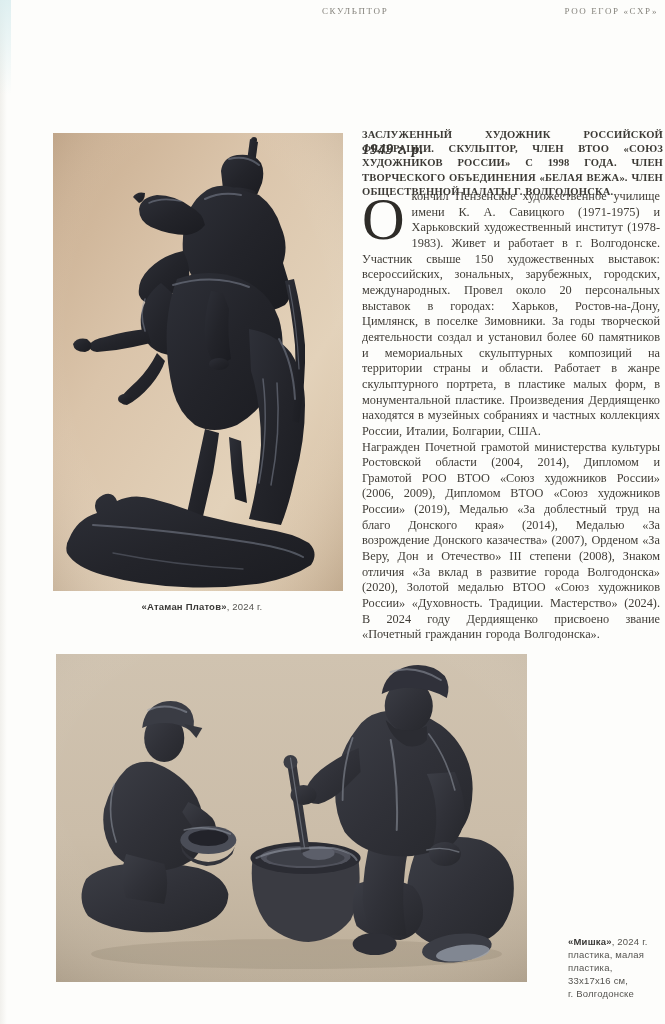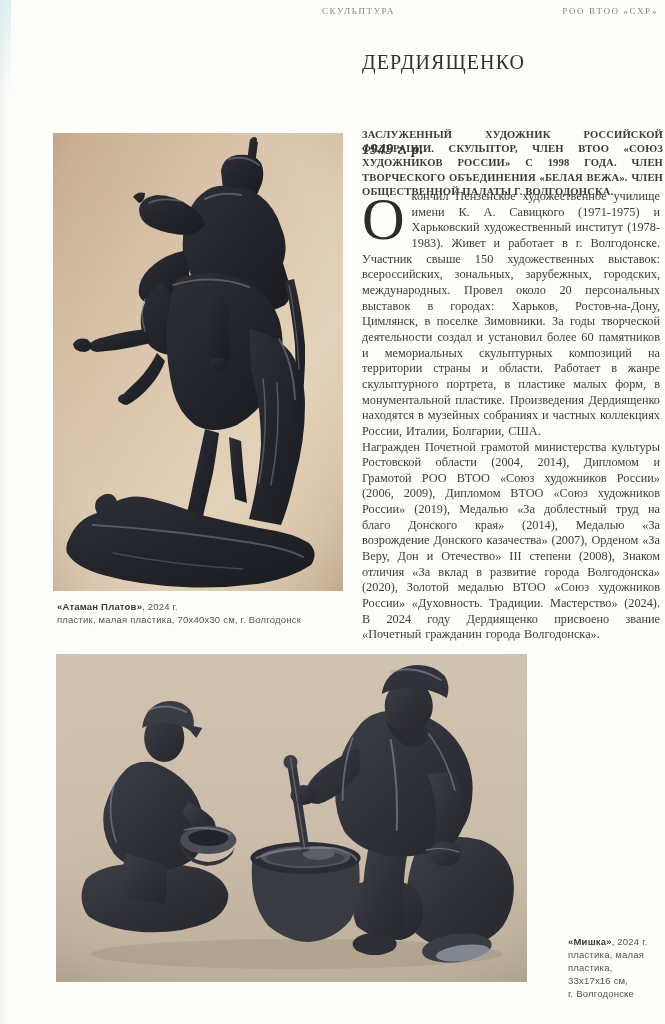--- a/index.html
+++ b/index.html
@@ -34,35 +34,34 @@
   .dropcap{float:left;font-size:59px;line-height:52px;padding:4px 7px 0 0;
     color:#2e2c28;}
 
   .figure-photo{position:absolute;display:block;}
   .fig1{left:53px;top:133px;width:290px;height:458px;}
   .fig2{left:56px;top:654px;width:471px;height:328px;}
 
   .caption{position:absolute;font-family:"Liberation Sans", sans-serif;
     font-size:9.5px;line-height:13px;color:#555450;letter-spacing:.2px;}
   .caption b{color:#3a3937;}
-  .cap1{left:57px;top:600px;width:290px;}
+  .cap1{left:57px;top:600px;width:290px;text-align:center;}
   .cap2{left:568px;top:935px;width:118px;}
 </style>
 </head>
 <body>
 
 <div class="page">
   <div class="edge-line"></div>
   <div class="edge-tint"></div>
 
-  <div class="running-head running-left">СКУЛЬПТУРА</div>
-  <div class="running-head running-right">РОО ВТОО «СХР»</div>
+  <div class="running-head running-left">СКУЛЬПТОР</div>
+  <div class="running-head running-right">РОО ЕГОР «СХР»</div>
 
   <div class="artist-name">
-    <div>ДЕРДИЯЩЕНКО</div>
   </div>
 
   <div class="artist-birth">1949 г. р.</div>
 
   <div class="artist-intro">ЗАСЛУЖЕННЫЙ ХУДОЖНИК РОССИЙСКОЙ ФЕДЕРАЦИИ. СКУЛЬПТОР, ЧЛЕН ВТОО «СОЮЗ ХУДОЖНИКОВ РОССИИ» С 1998 ГОДА. ЧЛЕН ТВОРЧЕСКОГО ОБЪЕДИНЕНИЯ «БЕЛАЯ ВЕЖА». ЧЛЕН ОБЩЕСТВЕННОЙ ПАЛАТЫ Г. ВОЛГОДОНСКА.</div>
 
   <div class="bio">
     <p><span class="dropcap">О</span><span>кончил Пензенское художественное училище имени К. А. Савицкого (1971-1975) и Харьковский художественный институт (1978-1983). Живет и работает в г. Волгодонске. Участник свыше 150 художественных выставок: всероссийских, зональных, зарубежных, городских, международных. Провел около 20 персональных выставок в городах: Харьков, Ростов-на-Дону, Цимлянск, в поселке Зимовники. За годы творческой деятельности создал и установил более 60 памятников и мемориальных скульптурных композиций на территории страны и области. Работает в жанре скульптурного портрета, в пластике малых форм, в монументальной пластике. Произведения Дердиященко находятся в музейных собраниях и частных коллекциях России, Италии, Болгарии, США.</span></p>
     <p>Награжден Почетной грамотой министерства культуры Ростовской области (2004, 2014), Дипломом и Грамотой РОО ВТОО «Союз художников России» (2006, 2009), Дипломом ВТОО «Союз художников России» (2019), Медалью «За доблестный труд на благо Донского края» (2014), Медалью «За возрождение Донского казачества» (2007), Орденом «За Веру, Дон и Отечество» III степени (2008), Знаком отличия «За вклад в развитие города Волгодонска» (2020), Золотой медалью ВТОО «Союз художников России» «Духовность. Традиции. Мастерство» (2024). В 2024 году Дердиященко присвоено звание «Почетный гражданин города Волгодонска».</p>
   </div>
@@ -136,21 +135,20 @@
       <path d="M224,250 Q228,300 218,352" stroke-width="1.5"></path>
       <path d="M210,246 Q216,296 206,350" stroke-width="1.5"></path>
       <path d="M236,152 Q244,192 246,236" stroke-width="1.2"></path>
       <path d="M40,392 Q110,396 200,410 Q236,416 250,424" stroke-width="2"></path>
       <path d="M60,420 Q120,432 190,436" stroke-width="1.4" opacity="0.7"></path>
     </g>
   </svg>
 
   <div class="caption cap1">
     <div><b>«Атаман Платов»</b><span>, 2024 г.</span></div>
-    <div>пластик, малая пластика, 70x40x30 см, г. Волгодонск</div>
   </div>
 
   <svg class="figure-photo fig2" viewBox="0 0 470 328" preserveAspectRatio="none">
     <defs>
       <linearGradient id="bg2" x1="0" y1="0" x2="0" y2="1">
         <stop offset="0" stop-color="#d0c3b0"></stop>
         <stop offset="0.55" stop-color="#cbbda9"></stop>
         <stop offset="1" stop-color="#bcae99"></stop>
       </linearGradient>
       <radialGradient id="vig2" cx="0.5" cy="0.4" r="0.8">

